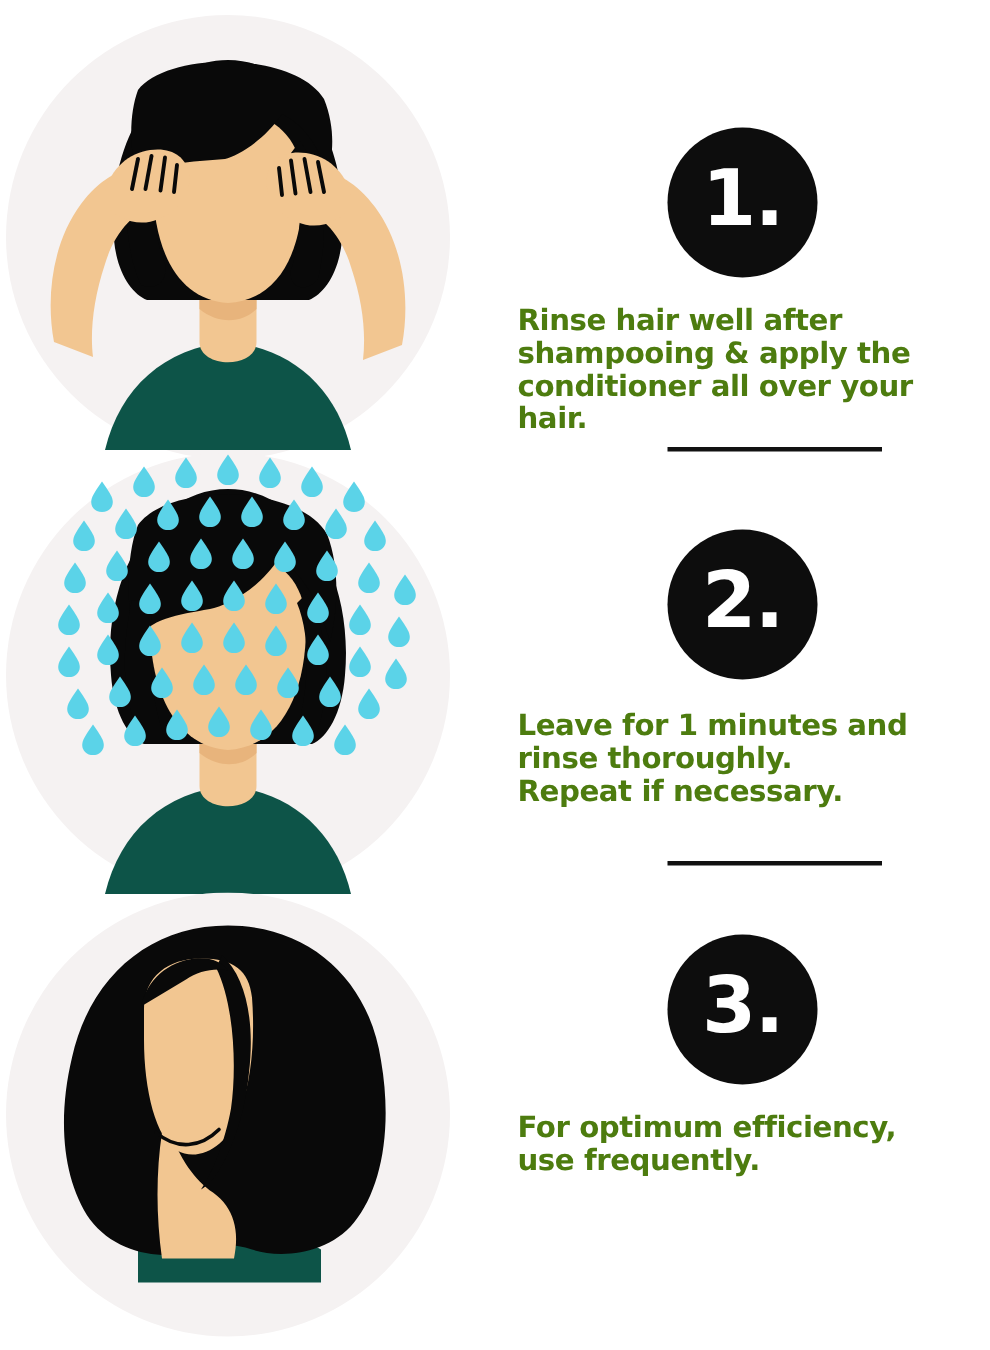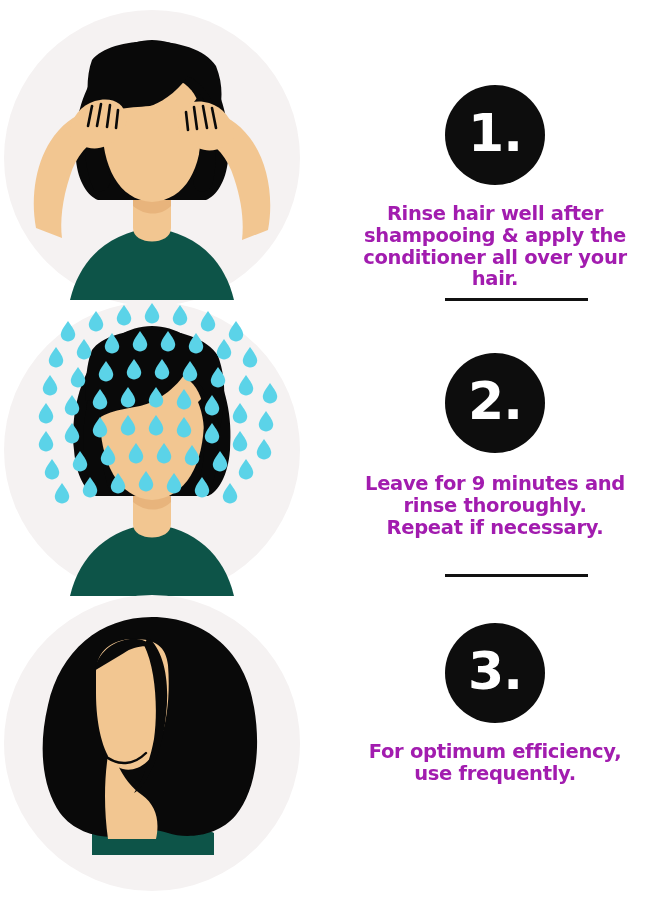--- a/index.html
+++ b/index.html
@@ -76,22 +76,21 @@
     box-sizing: border-box;
     padding-bottom: 4px;
   }
   #step-text-col-1 .badge { margin-top: 85px; }
   #step-text-col-2 .badge { margin-top: 53px; }
   #step-text-col-3 .badge { margin-top: 28px; }
 
   .step-caption {
     margin-top: 18px;
     width: 300px;
-    text-align: center;
-    color: #a21caf;
+    color: #4d7c0f;
     font-family: "DejaVu Sans", sans-serif;
     font-weight: bold;
     font-size: 19.5px;
     line-height: 1.12;
     letter-spacing: -0.3px;
     white-space: pre-line;
   }
   #step-text-col-2 .step-caption { margin-top: 20px; }
   #step-text-col-3 .step-caption { }
 
@@ -265,21 +264,21 @@
           <use href="#drop" x="146" y="180"></use>
           <use href="#drop" x="174" y="182"></use>
           <use href="#drop" x="202" y="186"></use>
           <use href="#drop" x="230" y="192"></use>
         </g>
       </svg>
     </div>
 
     <div class="text-col" id="step-text-col-2">
       <div class="badge">2.</div>
-      <div class="step-caption">Leave for 9 minutes and
+      <div class="step-caption">Leave for 1 minutes and
 rinse thoroughly.
 Repeat if necessary.</div>
     </div>
   </div>
 
   <div class="step-row" id="step-row-3">
 
     <div class="illus-col">
       <svg class="illus-svg" width="330" height="305" viewBox="0 0 330 305">
         <circle cx="152" cy="148" r="148" fill="#f5f2f2"></circle>

